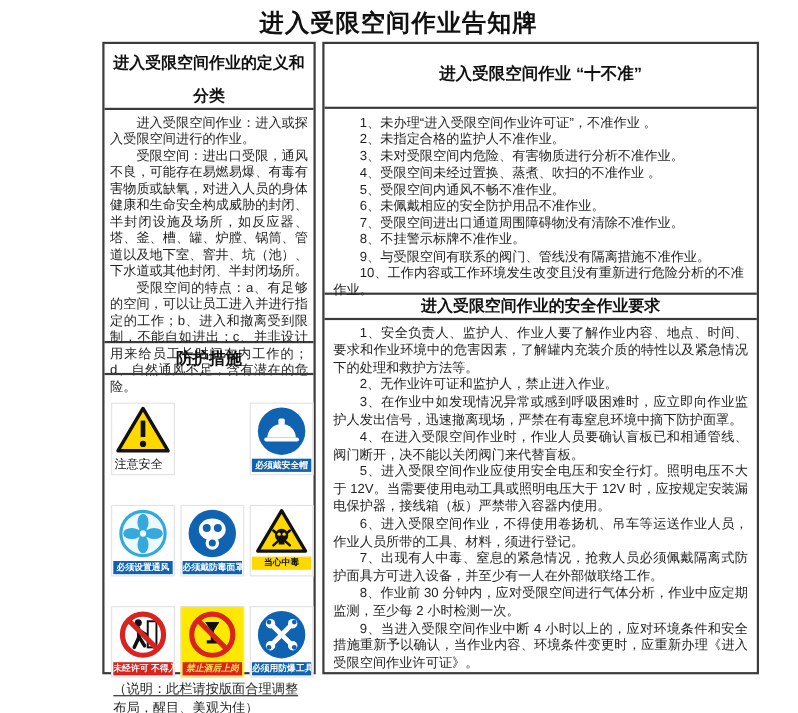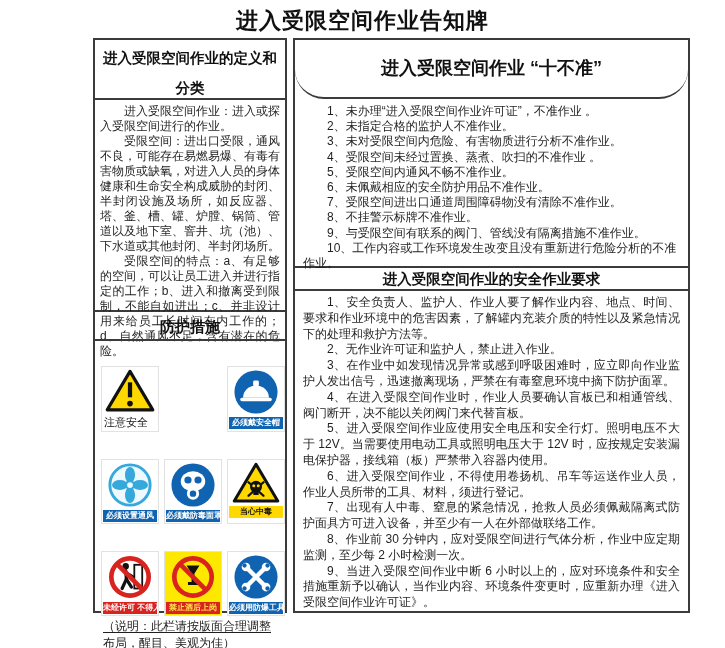--- a/index.html
+++ b/index.html
@@ -18,40 +18,40 @@
     position:absolute;top:6px;left:0;width:725px;text-align:center;
     font-size:22px;font-weight:bold;letter-spacing:1px;color:#111;
   }
   .col{position:absolute;top:38px;border:2px solid var(--border-dark);display:flex;flex-direction:column;background:#fff;}
   .col-left{left:93px;width:194px;height:575px;}
   .col-right{left:293px;width:397px;height:575px;}
   .cell{border-bottom:2px solid var(--border-dark);}
   .cell:last-child{border-bottom:none;}
   .hdr{font-weight:bold;text-align:center;color:#111;}
   .def-hdr{height:60px;font-size:14.5px;line-height:30px;padding-top:3px;}
-  .ten-hdr{height:60px;font-size:18px;display:flex;align-items:center;justify-content:center;padding-bottom:2px;border-radius:29px;}
+  .ten-hdr{height:60px;font-size:15px;display:flex;align-items:center;justify-content:center;padding-bottom:2px;}
   .prot-hdr{height:29px;font-size:15px;line-height:29px;}
   .req-hdr{height:23px;font-size:14.5px;line-height:23px;}
   .def-body{height:212px;padding:4px 5px 2px 5px;font-size:12px;line-height:15px;text-align:justify;}
   .def-body p{text-indent:2em;}
   .ten-body{height:169px;padding:5px 8px 16px 8px;font-size:12px;line-height:15.2px;}
   .ten-body p{text-indent:2em;}
   .req-body{flex:1;padding:4px 8px 0 8px;font-size:12px;line-height:15.8px;text-align:justify;}
   .req-body p{text-indent:2em;}
   .signs-cell{flex:1;padding:5px 4px 2px 6px;display:flex;flex-direction:column;}
   .signs-grid{display:grid;grid-template-columns:repeat(3,58px);gap:7px 5px;}
   .sign{width:58px;display:flex;flex-direction:column;align-items:center;background:#fff;border:1px solid #e2e2e2;padding:2px 1px 1px 1px;margin-top:20px;}
   .sign .pict{display:block;line-height:0;}
   .band{width:100%;font-size:8px;line-height:12px;height:12px;text-align:center;white-space:nowrap;overflow:hidden;font-weight:bold;margin-top:2px;}
   .band-blue{background:var(--mandatory-blue);color:#fff;}
   .band-red{background:var(--prohibition-red);color:#fff;}
   .band-red-yellow{background:var(--prohibition-red);color:#ffe14d;}
   .band-yellow{background:var(--warning-yellow);color:#111;}
   .band-plain{background:transparent;color:#111;font-size:11px;text-align:left;font-weight:normal;height:15px;line-height:15px;padding-left:1px;}
-  .card-yellow{background:var(--card-yellow);}
+  .card-yellow{background:var(--card-yellow);font-style:italic;}
   .note{
     margin-top:auto;font-size:12px;line-height:17px;text-decoration:underline;
     text-underline-offset:2px;padding:2px 2px 4px 2px;
   }
 </style>
 </head>
 <body>
 
 <div class="board">
 
@@ -226,17 +226,17 @@
 
     <div class="cell req-body">
       <p>1、安全负责人、监护人、作业人要了解作业内容、地点、时间、要求和作业环境中的危害因素，了解罐内充装介质的特性以及紧急情况下的处理和救护方法等。</p>
       <p>2、无作业许可证和监护人，禁止进入作业。</p>
       <p>3、在作业中如发现情况异常或感到呼吸困难时，应立即向作业监护人发出信号，迅速撤离现场，严禁在有毒窒息环境中摘下防护面罩。</p>
       <p>4、在进入受限空间作业时，作业人员要确认盲板已和相通管线、阀门断开，决不能以关闭阀门来代替盲板。</p>
       <p>5、进入受限空间作业应使用安全电压和安全行灯。照明电压不大于 12V。当需要使用电动工具或照明电压大于 12V 时，应按规定安装漏电保护器，接线箱（板）严禁带入容器内使用。</p>
       <p>6、进入受限空间作业，不得使用卷扬机、吊车等运送作业人员，作业人员所带的工具、材料，须进行登记。</p>
       <p>7、出现有人中毒、窒息的紧急情况，抢救人员必须佩戴隔离式防护面具方可进入设备，并至少有一人在外部做联络工作。</p>
       <p>8、作业前 30 分钟内，应对受限空间进行气体分析，作业中应定期监测，至少每 2 小时检测一次。</p>
-      <p>9、当进入受限空间作业中断 6 小时以上的，应对环境条件和安全措施重新予以确认，当作业内容、环境条件变更时，应重新办理《进入受限空间作业许可证》。</p>
+      <p>9、当进入受限空间作业中断 4 小时以上的，应对环境条件和安全措施重新予以确认，当作业内容、环境条件变更时，应重新办理《进入受限空间作业许可证》。</p>
     </div>
   </div>
 
 </div>
 
 </body></html>

